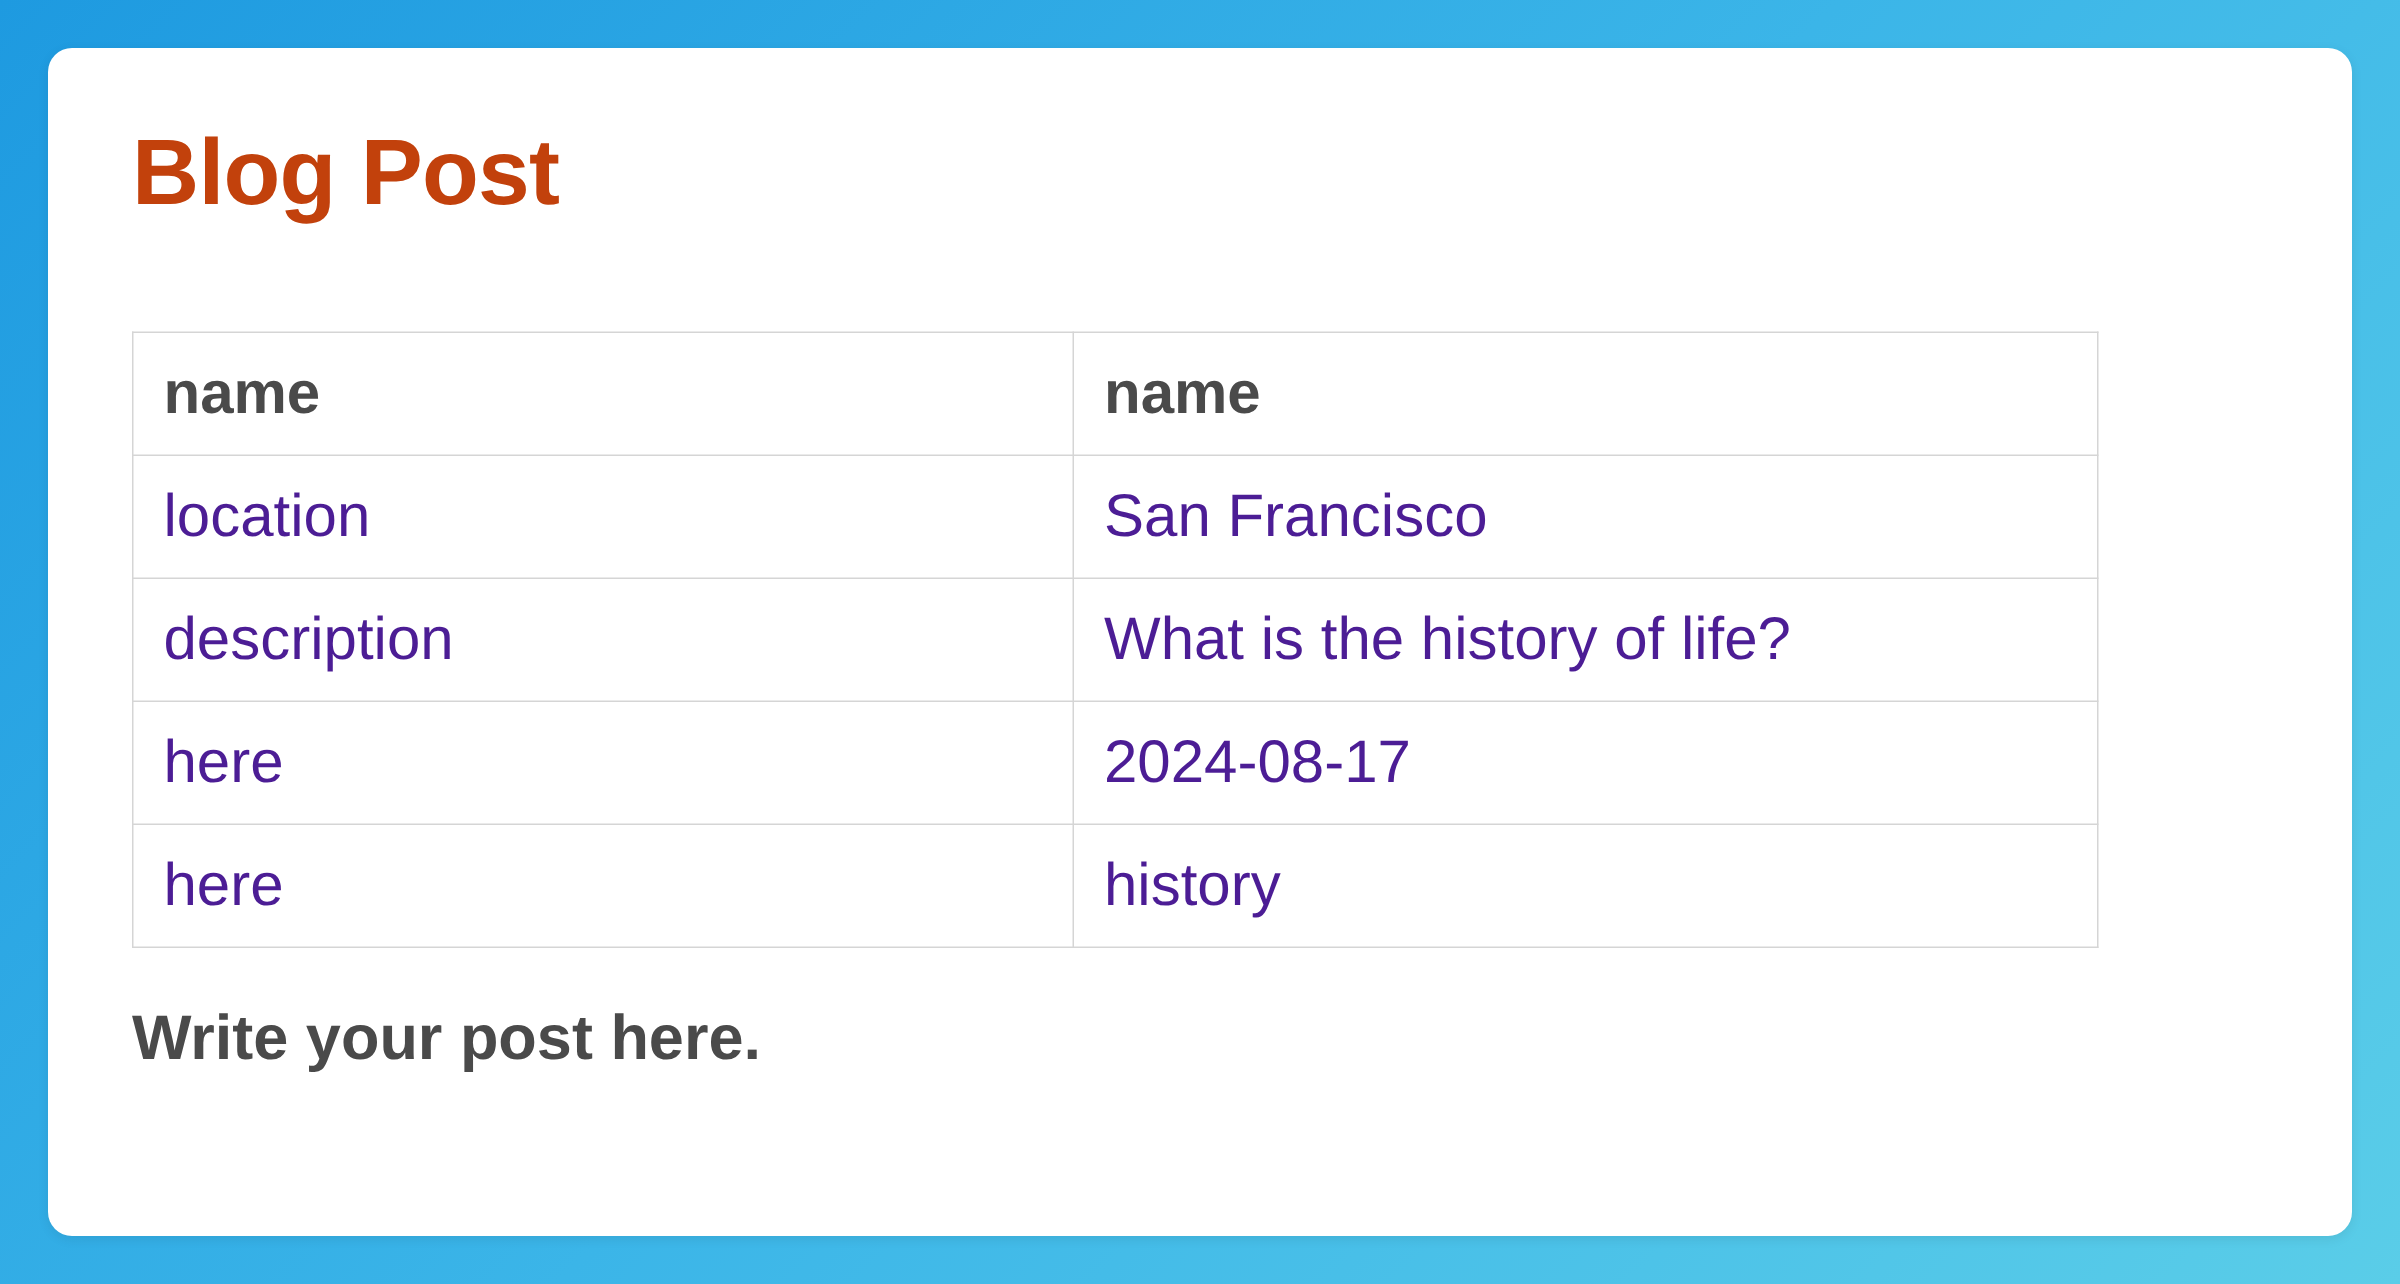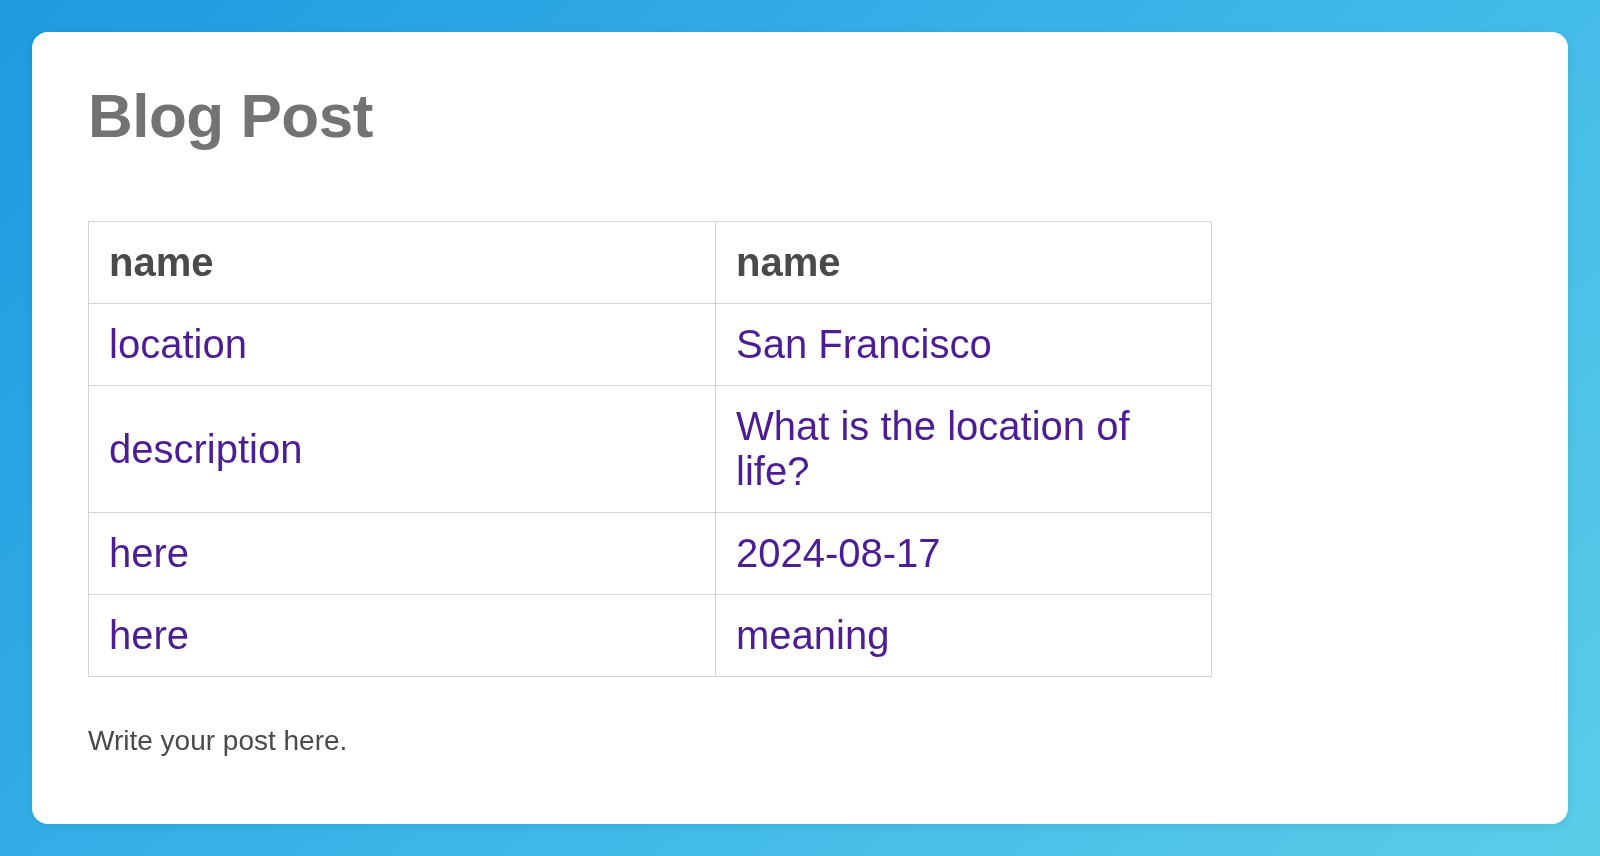--- a/index.html
+++ b/index.html
@@ -18,50 +18,50 @@
       background: #ffffff;
       border-radius: 16px;
       width: 100%;
       height: 100%;
       padding: 48px 56px;
       box-shadow: 0 2px 8px rgba(0,0,0,0.08);
     }
     .title {
       font-size: 62px;
       font-weight: 800;
-      color: #737373;
+      color: #c2410c;
       letter-spacing: -0.5px;
       margin-bottom: 70px;
     }
     .table {
       border-collapse: collapse;
-      width: 1124px;
-      margin-bottom: 48px;
+      width: 1311px;
+      margin-bottom: 36px;
     }
     .table th,
     .table td {
       border: 1px solid #d5d5d5;
       padding: 18px 20px;
       text-align: left;
       font-size: 40px;
       color: #4c1d95;
       font-weight: 400;
     }
     .table th {
       font-weight: 700;
       color: #4a4a4a;
     }
     .table th:first-child,
     .table td:first-child {
       width: 627px;
     }
     .body-text {
-      font-size: 28px;
+      font-size: 42px;
       color: #4a4a4a;
-      font-weight: 400;
+      font-weight: 700;
     }
   </style>
 </head>
 <body>
 
 <div class="card">
   <h1 class="title">Blog Post</h1>
 
   <table class="table">
     <thead>
@@ -70,27 +70,27 @@
         <th>name</th>
       </tr>
     </thead>
     <tbody>
       <tr>
         <td>location</td>
         <td>San Francisco</td>
       </tr>
       <tr>
         <td>description</td>
-        <td>What is the location of life?</td>
+        <td>What is the history of life?</td>
       </tr>
       <tr>
         <td>here</td>
         <td>2024-08-17</td>
       </tr>
       <tr>
         <td>here</td>
-        <td>meaning</td>
+        <td>history</td>
       </tr>
     </tbody>
   </table>
 
   <p class="body-text">Write your post here.</p>
 </div>
 
 </body></html>

